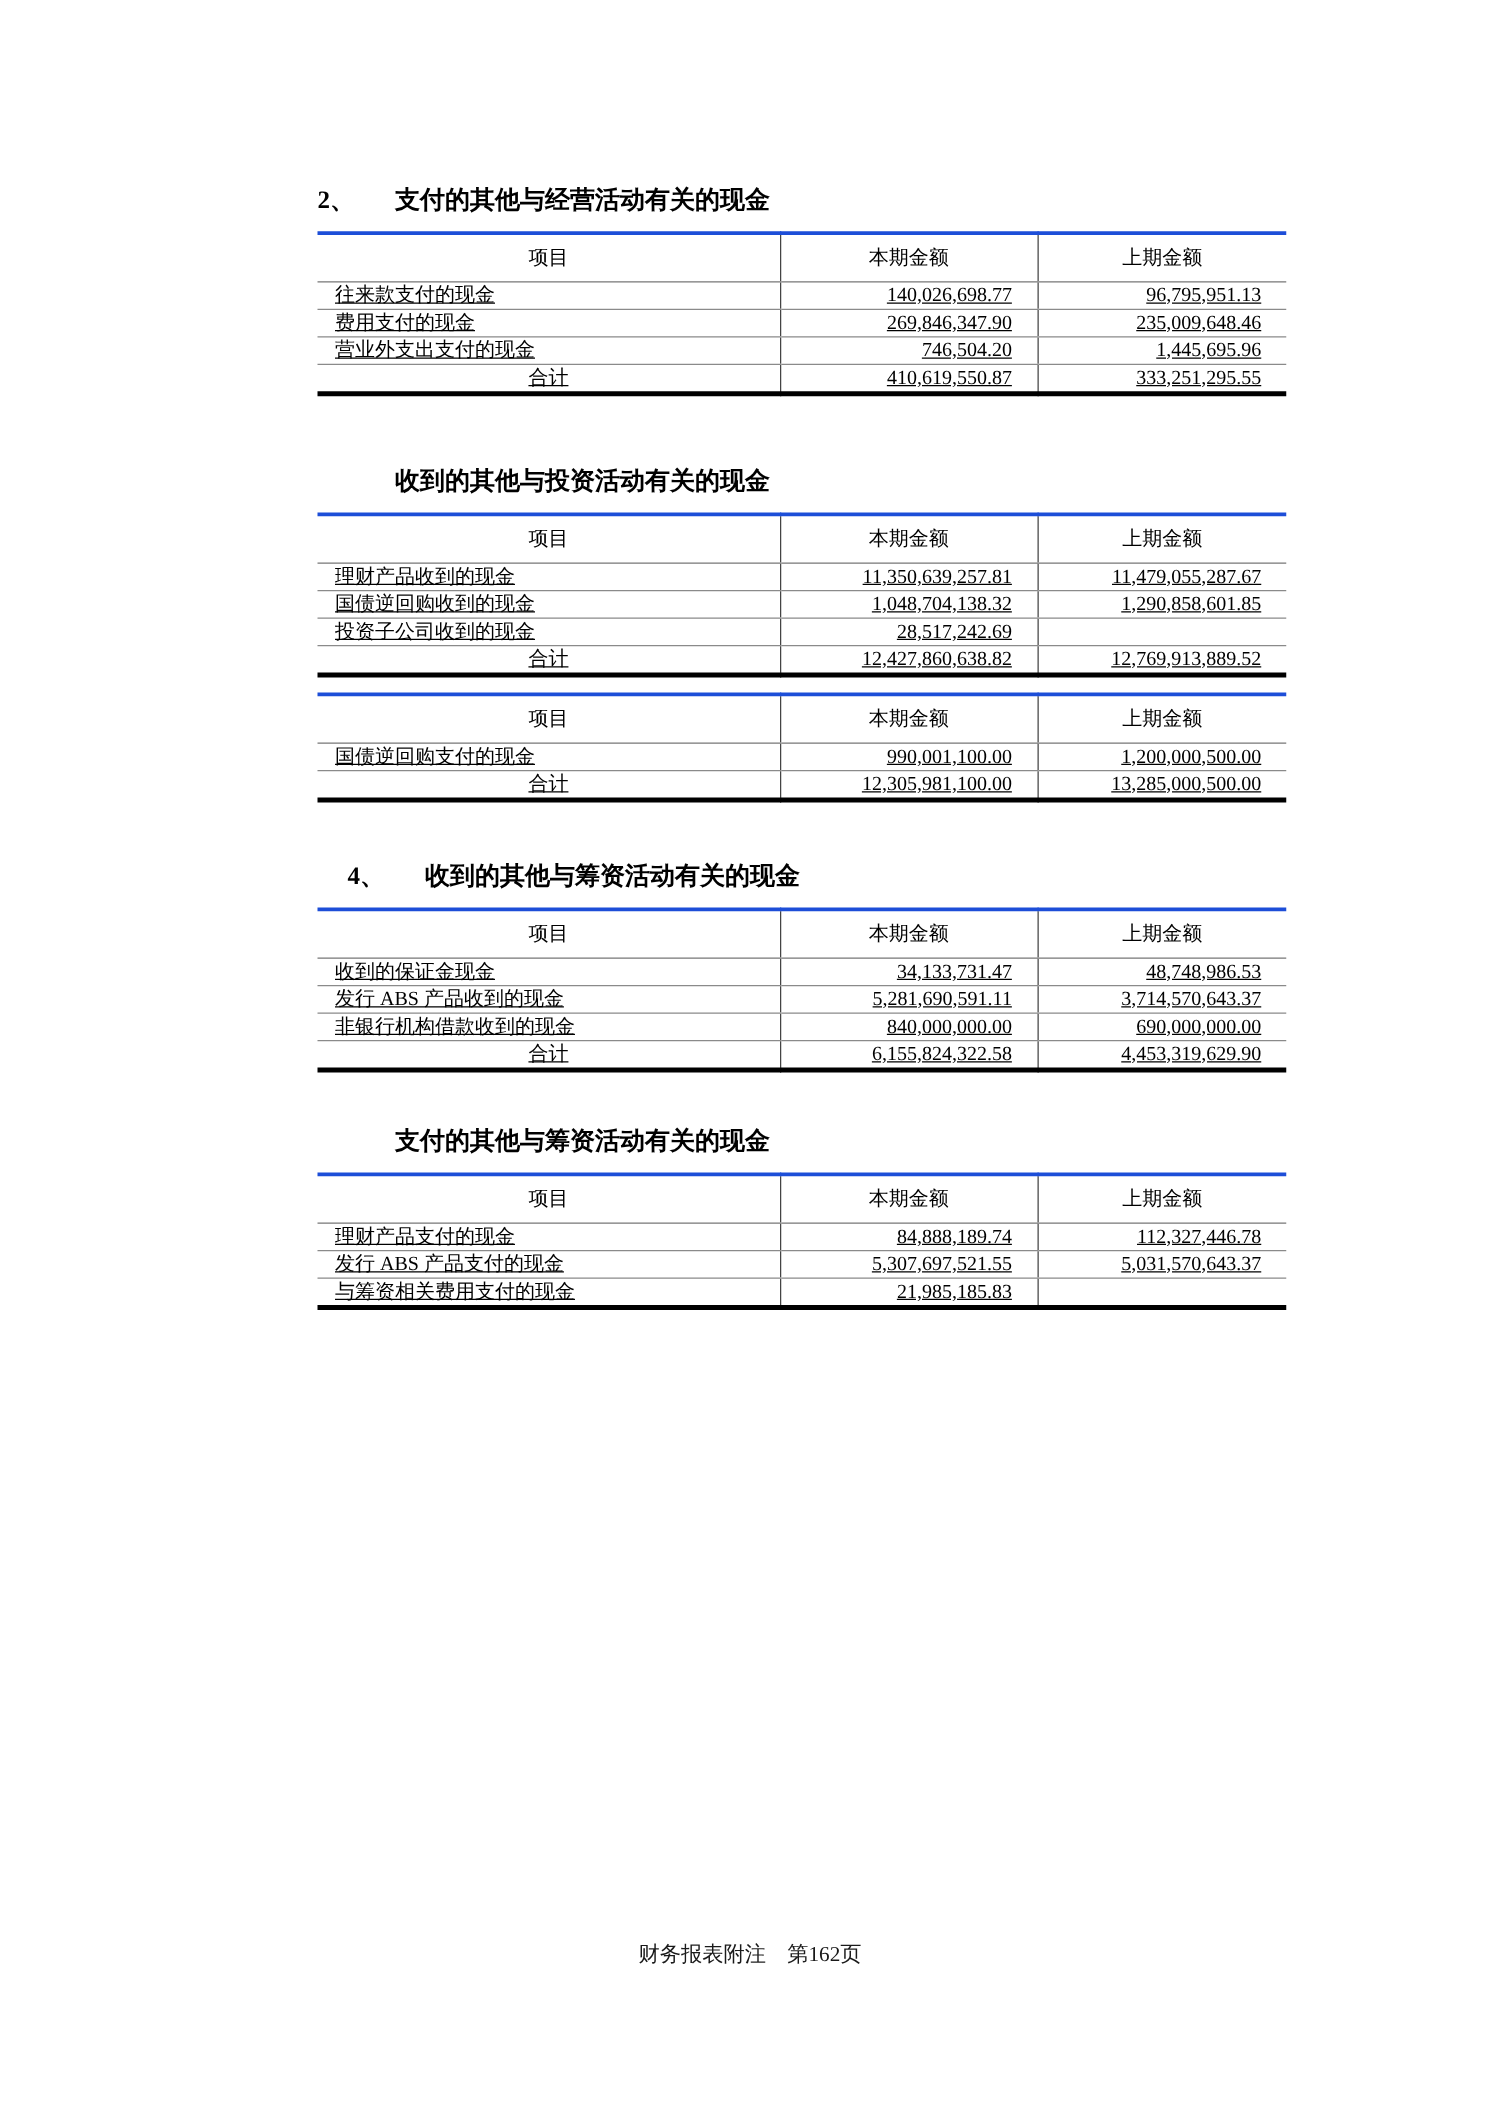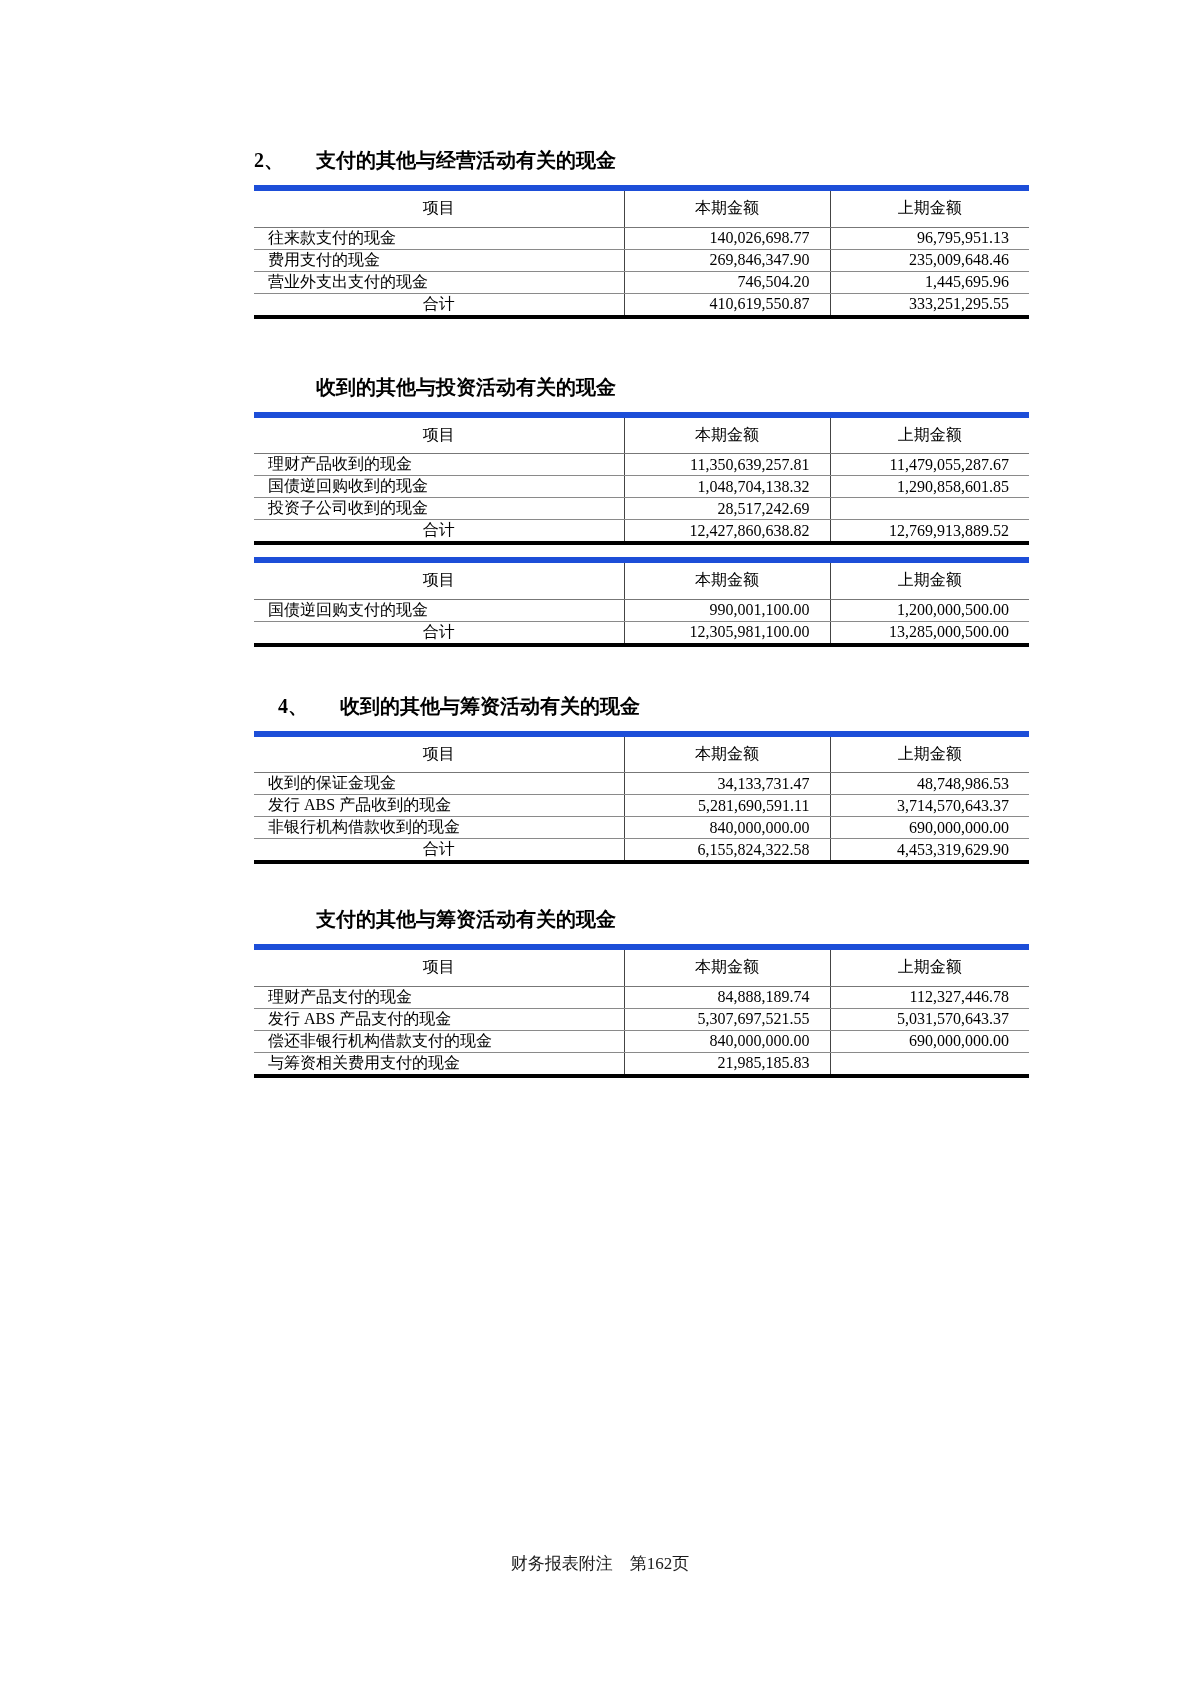--- a/index.html
+++ b/index.html
@@ -16,30 +16,30 @@
   .sec-heading .num { display:inline-block; width:62px; }
   .mt-first { margin-top:147px; }
   .mt-a { margin-top:12px; }
   .mt-t2 { margin-top:55px; }
   .mt-s3 { margin-top:40px; }
   .mt-s4 { margin-top:46px;margin-left:24px; }
   .mt-t5 { margin-top:42px; }
 
   table.fin {
     width:775px; table-layout:fixed; border-collapse:collapse;
-    border-top:6px solid #1d4ed8; border-bottom:4px solid #000;
+    border-top:3px solid #1d4ed8; border-bottom:4px solid #000;
   }
   table.fin col.c1 { width:370px; }
   table.fin col.c2 { width:206px; }
   table.fin col.c3 { width:199px; }
   table.fin th {
     font-weight:normal; font-size:16px; height:39px; text-align:center;
     border-bottom:1px solid #777;
   }
-  table.fin td { font-size:16px; height:21px; vertical-align:middle; }
+  table.fin td { font-size:16px; height:21px; vertical-align:middle;text-decoration:underline; }
   table.fin tbody tr:not(:last-child) td { border-bottom:1px solid #8a8a8a; }
   table.fin .vline { border-left:1px solid #444; }
   td.lbl { text-align:left; padding-left:14px; }
   td.val { text-align:right; padding-right:20px;
            font-variant-numeric:tabular-nums; white-space:nowrap; }
   tr.total td.lbl { text-align:center; padding-left:0; }
 
   .footer {
     position:absolute; left:0; top:1552px; width:1200px;
     text-align:center; font-size:17px; color:#1a1a1a;
@@ -219,25 +219,20 @@
           <td class="lbl">理财产品支付的现金</td>
           <td class="val vline">84,888,189.74</td>
           <td class="val vline">112,327,446.78</td>
         </tr>
         <tr>
           <td class="lbl">发行 ABS 产品支付的现金</td>
           <td class="val vline">5,307,697,521.55</td>
           <td class="val vline">5,031,570,643.37</td>
         </tr>
         <tr>
-          <td class="lbl">偿还非银行机构借款支付的现金</td>
-          <td class="val vline">840,000,000.00</td>
-          <td class="val vline">690,000,000.00</td>
-        </tr>
-        <tr>
           <td class="lbl">与筹资相关费用支付的现金</td>
           <td class="val vline">21,985,185.83</td>
           <td class="val vline"></td>
         </tr>
       </tbody>
     </table>
 
   </div>
 
   <div class="footer">财务报表附注　第162页</div>

